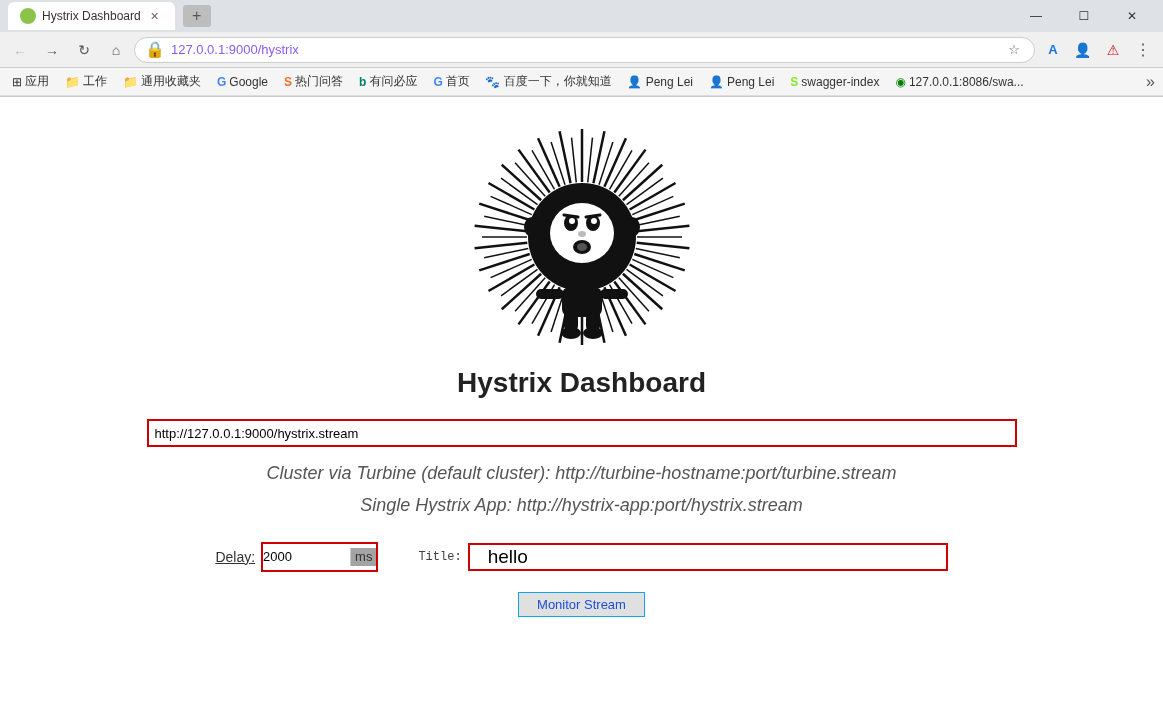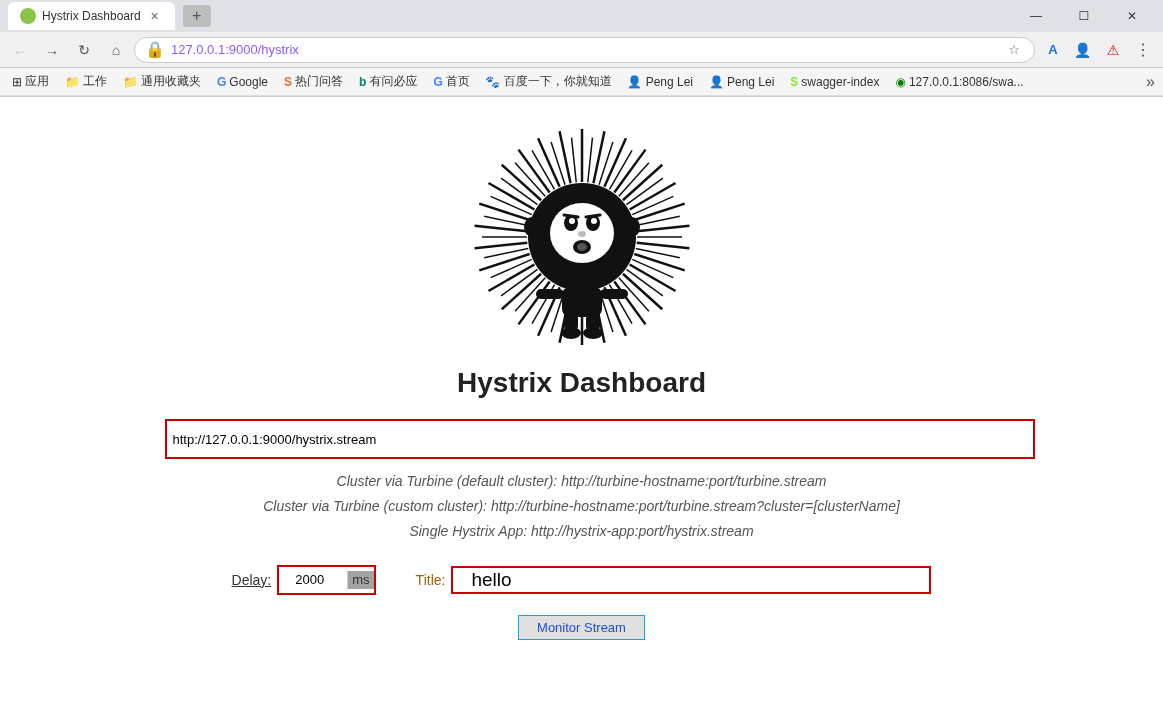--- a/index.html
+++ b/index.html
@@ -32,34 +32,34 @@
     
     .page-content { display: flex; flex-direction: column; align-items: center; padding: 20px; }
 
     .hystrix-logo { margin: 10px 0 20px 0; }
     
     .logo-container { width: 220px; height: 220px; position: relative; display: flex; align-items: center; justify-content: center; }
 
     .page-title { font-size: 28px; font-weight: bold; color: #222; margin-bottom: 20px; }
 
     .stream-input-row { width: 870px; margin-bottom: 10px; }
-    .stream-input { width: 100%; height: 40px; border: 2px solid #cc0000; padding: 4px 6px; font-size: 13px; outline: none; margin-left: 18px; }
-
-    .hints { text-align: center; font-style: italic; color: #555; font-size: 14px; line-height: 1.8; margin-bottom: 20px; }
+    .stream-input { width: 100%; height: 28px; border: 2px solid #cc0000; padding: 4px 6px; font-size: 13px; outline: none; }
+
+    .hints { text-align: center; font-style: italic; color: #555; font-size: 18px; line-height: 1.8; margin-bottom: 20px; }
     .hint-line { display: block; }
 
     .controls-row { display: flex; align-items: center; gap: 40px; margin-bottom: 20px; }
     .delay-group { display: flex; align-items: center; gap: 6px; }
     .delay-label { font-size: 14px; color: #333; text-decoration: underline; }
     .delay-input-wrapper { display: flex; align-items: center; border: 2px solid #cc0000; }
-    .delay-input { width: 68px; height: 26px; border: none; padding: 2px 16px; font-size: 13px; outline: none; }
+    .delay-input { width: 87px; height: 26px; border: none; padding: 2px 0; font-size: 13px; outline: none; }
     .delay-unit { font-size: 13px; color: #333; padding: 0 4px; background: #a3a3a3; height: 18px; display: flex; align-items: center; border-left: 1px solid #ccc; }
 
     .title-group { display: flex; align-items: center; gap: 6px; }
-    .title-label { font-size: 14px; color: #a16207; }
+    .title-label { font-size: 12px; color: #404040; font-family: Liberation Mono, monospace; }
     .title-input { width: 480px; height: 28px; border: 2px solid #cc0000; padding: 2px 18px; font-size: 19px; outline: none; }
 
     .monitor-btn { background: #e0e0e0; border: 1px solid #0ea5e9; padding: 4px 18px; font-size: 13px; cursor: pointer; color: #1d4ed8; }
 
     
     .fav-green { background: #8BC34A; }
   </style>
 </head>
 <body>
 
@@ -259,24 +259,20 @@
   <div class="stream-input-row">
     <input class="stream-input" type="text" value="http://127.0.0.1:9000/hystrix.stream" placeholder="http://127.0.0.1:9000/hystrix.stream" style="">
   </div>
 
   <div class="hints">
     <span class="hint-line">
       <span>Cluster via Turbine (default cluster):</span>
       <span>http://turbine-hostname:port/turbine.stream</span>
     </span>
     <span class="hint-line">
-      <span>Cluster via Turbine (custom cluster):</span>
-      <span>http://turbine-hostname:port/turbine.stream?cluster=[clusterName]</span>
-    </span>
-    <span class="hint-line">
       <span>Single Hystrix App:</span>
       <span>http://hystrix-app:port/hystrix.stream</span>
     </span>
   </div>
 
   <div class="controls-row">
     <div class="delay-group">
       <span class="delay-label">Delay:</span>
       <div class="delay-input-wrapper">
         <input class="delay-input" type="text" value="2000" style="">

